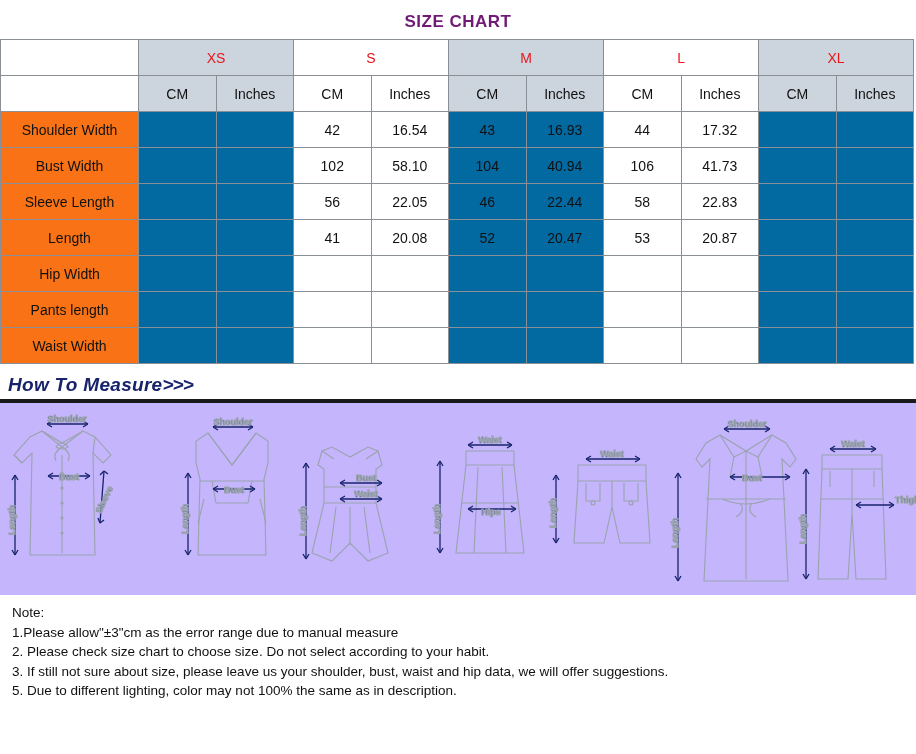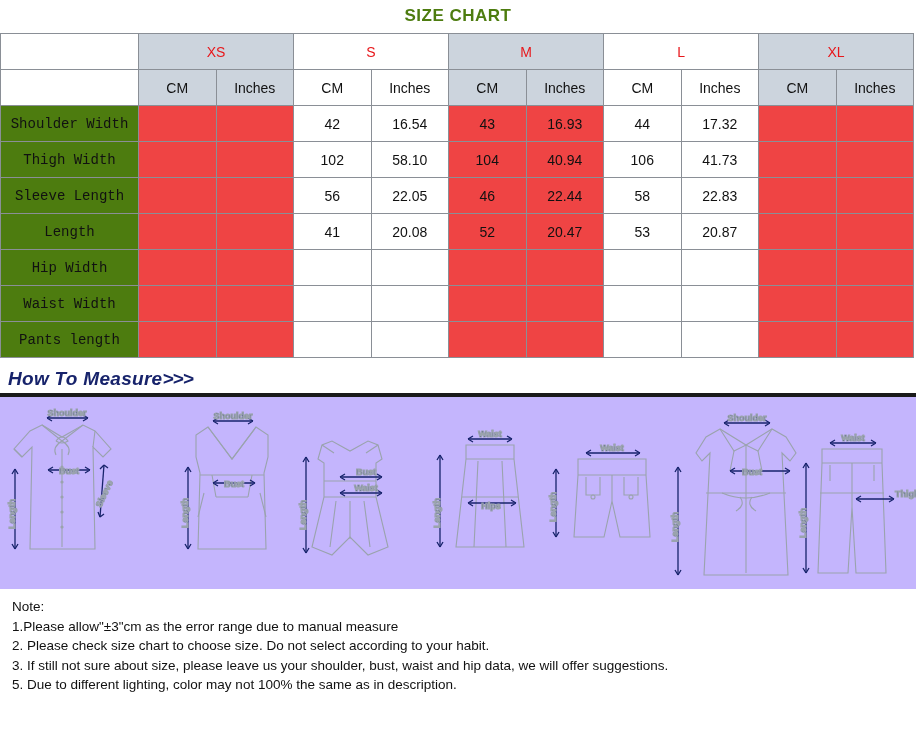--- a/index.html
+++ b/index.html
@@ -12,22 +12,22 @@
     overflow: hidden;
   }
   .page { position: relative; width: 916px; height: 754px; }
 
   
   .title {
     text-align: center;
     font-size: 17px;
     font-weight: bold;
     letter-spacing: 0.5px;
-    padding: 6px 0 7px 0;
-    color: #4d7c0f;
+    padding: 12px 0 7px 0;
+    color: #701a75;
   }
 
   
   table.size-table {
     width: 771px;
     border-collapse: collapse;
     table-layout: fixed;
   }
   table.size-table td, table.size-table th {
     border: 1px solid #8a8f96;
@@ -37,38 +37,37 @@
     font-weight: normal;
     padding: 0 2px;
   }
   .col-label { width: 138px; }
   .col-unit  { width: 77.5px; }
 
   td.rowlabel {
     text-align: left;
     padding-left: 14px;
     font-size: 14px;
-    background: #4d7c0f;
-    font-family: Liberation Mono, monospace;
+    background: #f97316;
   }
   th.sizehdr {
     font-size: 20px;
     font-weight: bold;
     color: #e8171b;
     height: 42px;
     background: #ffffff;
   }
   th.sizehdr.shaded { background: #ccd4dd; }
   td.unithdr {
     font-size: 13px;
     background: #ffffff;
   }
   td.unithdr.shaded { background: #ccd4dd; }
   td.val { background: #ffffff; }
-  td.val.shaded { background: #ef4444; }
+  td.val.shaded { background: #0369a1; }
   td.corner { background: #ffffff; border-left: 1px solid #8a8f96; }
 
   
   .measure-head {
     margin-top: 10px;
     padding: 0 16px 0 8px;
     font-size: 19px;
     font-weight: bold;
     font-style: italic;
     color: #17236b;
@@ -150,21 +149,21 @@
         <td class="val">42</td>
         <td class="val">16.54</td>
         <td class="val shaded">43</td>
         <td class="val shaded">16.93</td>
         <td class="val">44</td>
         <td class="val">17.32</td>
         <td class="val shaded"></td>
         <td class="val shaded"></td>
       </tr>
       <tr>
-        <td class="rowlabel">Thigh Width</td>
+        <td class="rowlabel">Bust Width</td>
         <td class="val shaded"></td>
         <td class="val shaded"></td>
         <td class="val">102</td>
         <td class="val">58.10</td>
         <td class="val shaded">104</td>
         <td class="val shaded">40.94</td>
         <td class="val">106</td>
         <td class="val">41.73</td>
         <td class="val shaded"></td>
         <td class="val shaded"></td>
@@ -202,34 +201,34 @@
         <td class="val"></td>
         <td class="val"></td>
         <td class="val shaded"></td>
         <td class="val shaded"></td>
         <td class="val"></td>
         <td class="val"></td>
         <td class="val shaded"></td>
         <td class="val shaded"></td>
       </tr>
       <tr>
+        <td class="rowlabel">Pants length</td>
+        <td class="val shaded"></td>
+        <td class="val shaded"></td>
+        <td class="val"></td>
+        <td class="val"></td>
+        <td class="val shaded"></td>
+        <td class="val shaded"></td>
+        <td class="val"></td>
+        <td class="val"></td>
+        <td class="val shaded"></td>
+        <td class="val shaded"></td>
+      </tr>
+      <tr>
         <td class="rowlabel">Waist Width</td>
-        <td class="val shaded"></td>
-        <td class="val shaded"></td>
-        <td class="val"></td>
-        <td class="val"></td>
-        <td class="val shaded"></td>
-        <td class="val shaded"></td>
-        <td class="val"></td>
-        <td class="val"></td>
-        <td class="val shaded"></td>
-        <td class="val shaded"></td>
-      </tr>
-      <tr>
-        <td class="rowlabel">Pants length</td>
         <td class="val shaded"></td>
         <td class="val shaded"></td>
         <td class="val"></td>
         <td class="val"></td>
         <td class="val shaded"></td>
         <td class="val shaded"></td>
         <td class="val"></td>
         <td class="val"></td>
         <td class="val shaded"></td>
         <td class="val shaded"></td>

